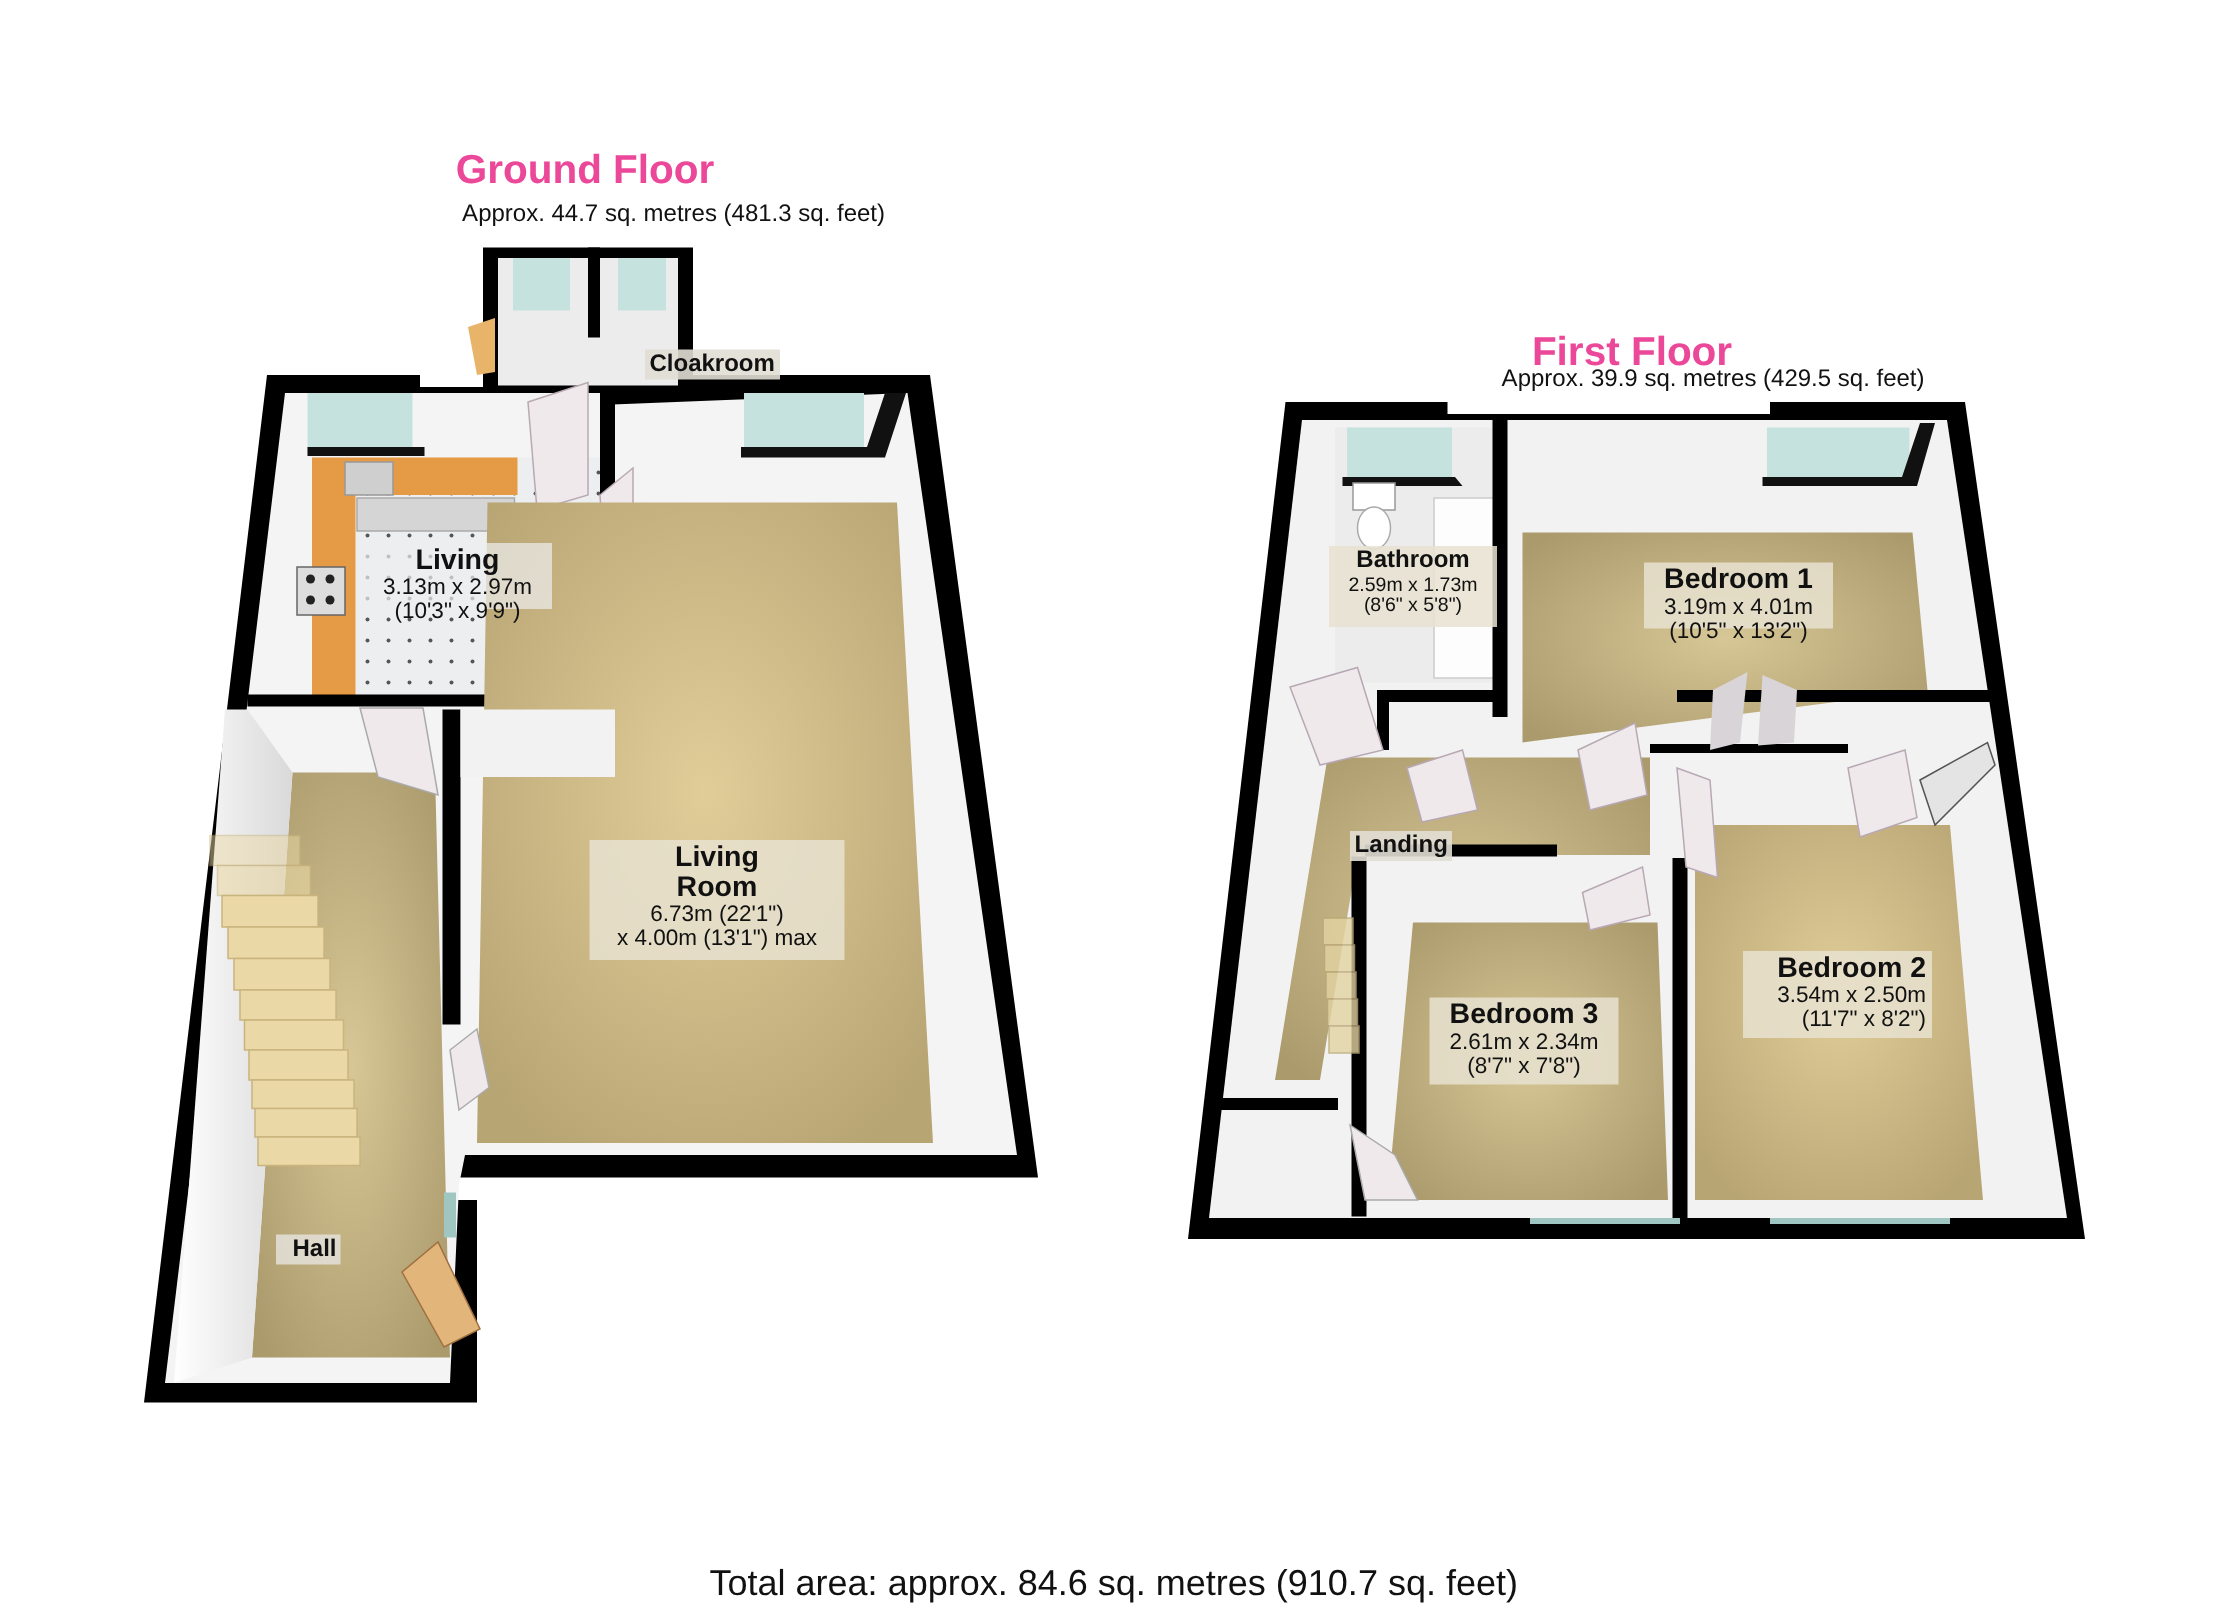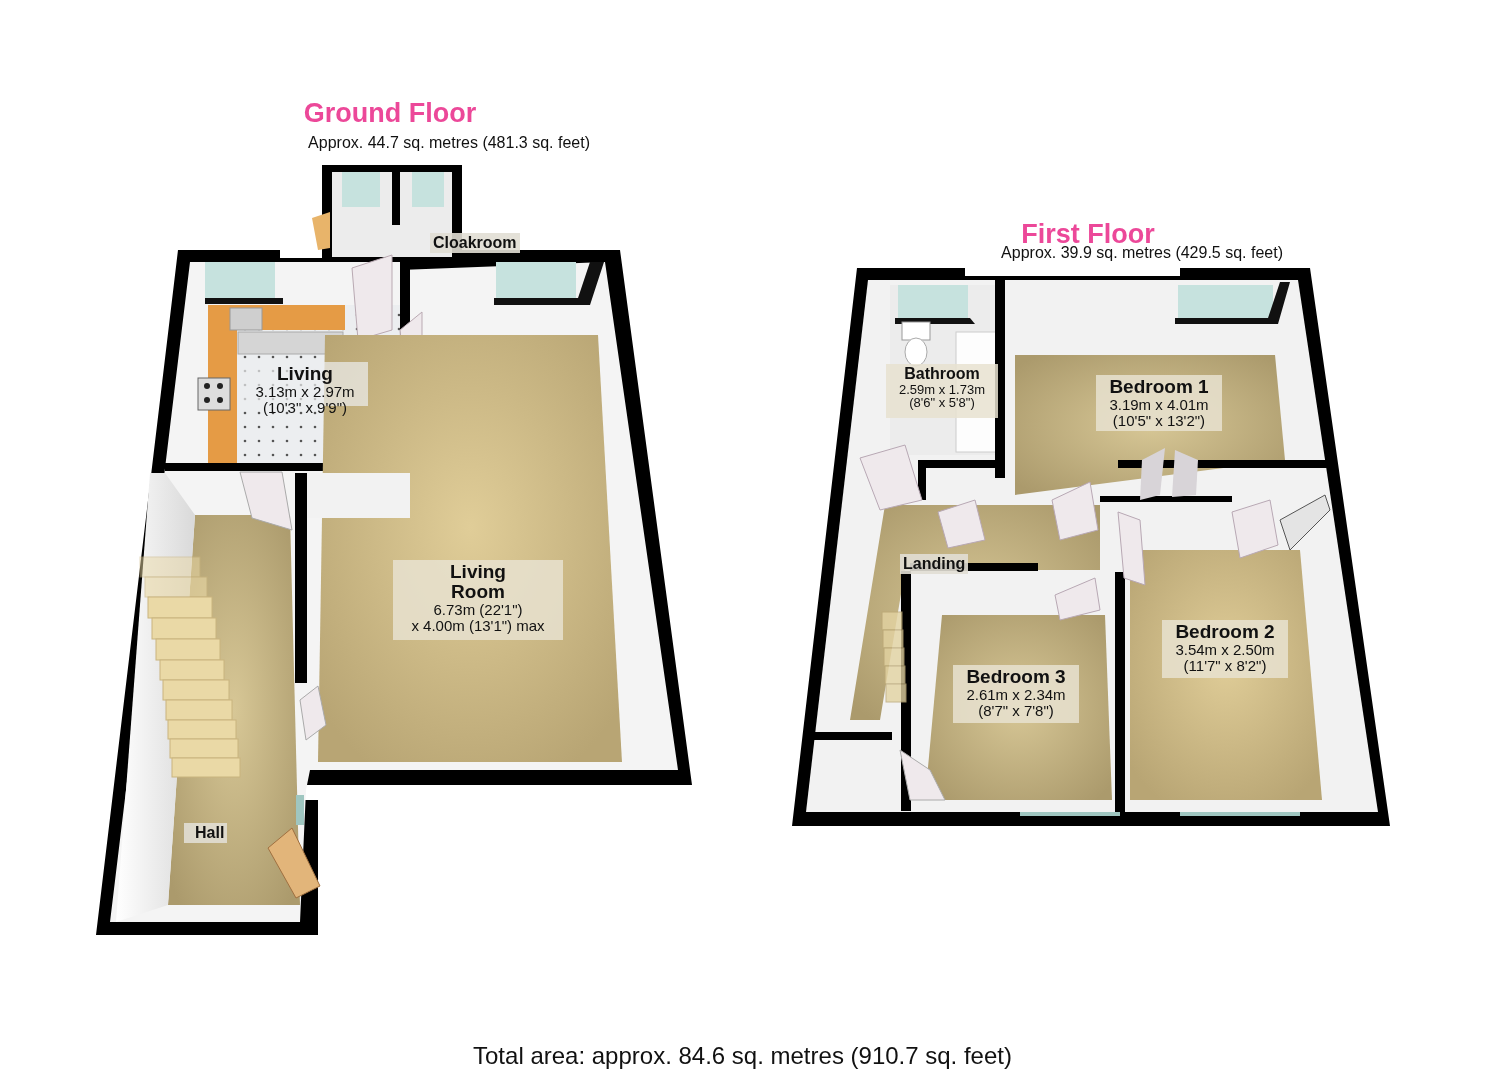--- a/index.html
+++ b/index.html
@@ -184,29 +184,29 @@
 </div>
 
 <div class="tag" style="left:184px; top:823px;padding-left:11px;">Hall</div>
 
 <div class="label small" style="left:886px; top:364px; width:112px; height:54px;">
   <span class="name">Bathroom</span>
   <span class="dim">2.59m x 1.73m</span>
   <span class="dim">(8'6" x 5'8")</span>
 </div>
 
-<div class="label" style="left:1096px; top:375px; width:126px; height:56px;">
+<div class="label" style="left:1096px; top:375px; width:126px; height:44px;">
   <span class="name">Bedroom 1</span>
   <span class="dim">3.19m x 4.01m</span>
   <span class="dim">(10'5" x 13'2")</span>
 </div>
 
 <div class="tag" style="left:900px; top:554px;">Landing</div>
 
-<div class="label" style="left:1162px; top:620px; width:126px; height:58px;">
+<div class="label" style="left:1162px; top:634px; width:126px; height:58px;text-align:right;">
   <span class="name">Bedroom 2</span>
   <span class="dim">3.54m x 2.50m</span>
   <span class="dim">(11'7" x 8'2")</span>
 </div>
 
 <div class="label" style="left:953px; top:665px; width:126px; height:58px;">
   <span class="name">Bedroom 3</span>
   <span class="dim">2.61m x 2.34m</span>
   <span class="dim">(8'7" x 7'8")</span>
 </div>

